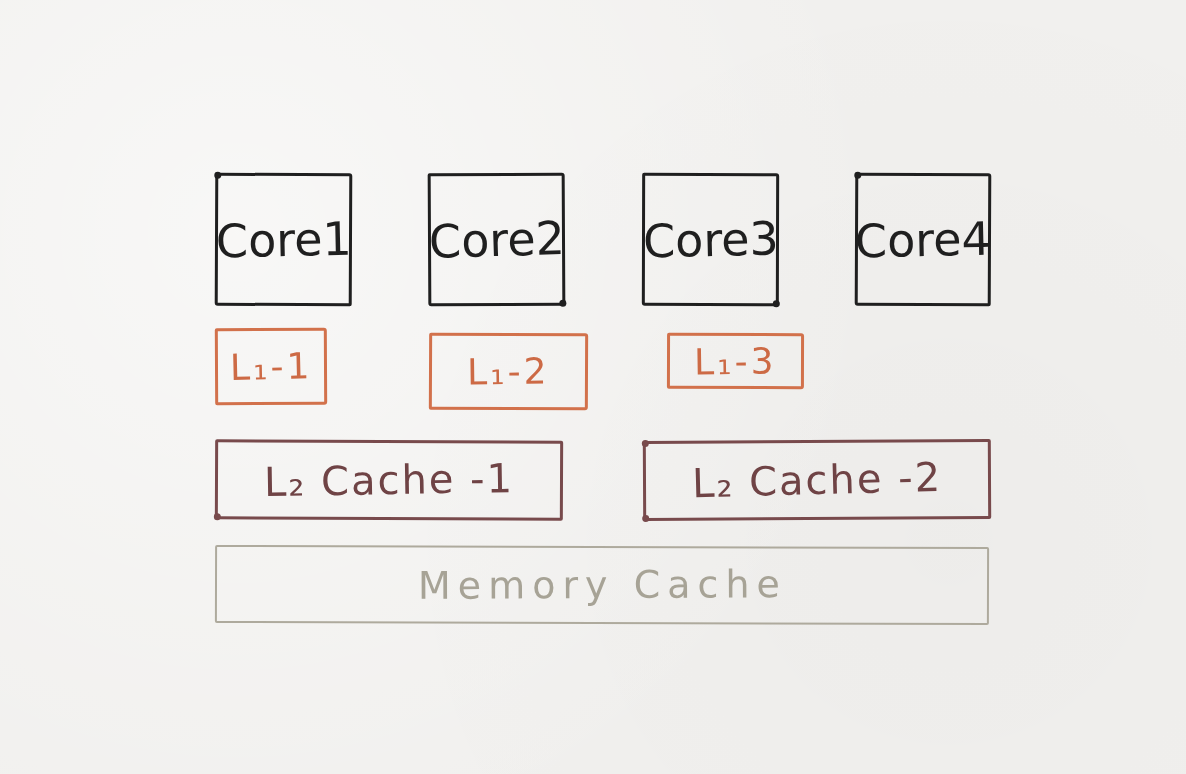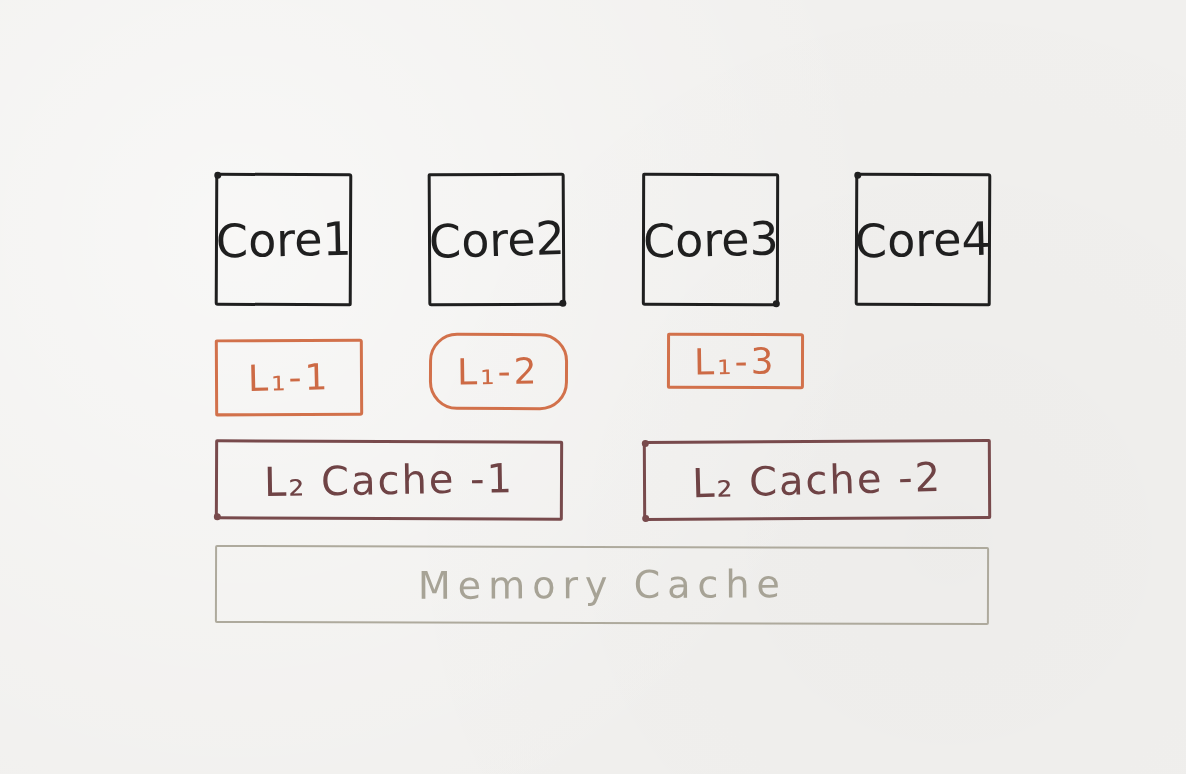--- a/index.html
+++ b/index.html
@@ -74,22 +74,22 @@
   .tilt-a { transform: rotate(0.25deg); }
   .tilt-b { transform: rotate(-0.3deg); }
   .tilt-c { transform: rotate(0.15deg); }
 
   
   #core1 { left: 215px; top: 173px; width: 137px; height: 133px; }
   #core2 { left: 428px; top: 173px; width: 137px; height: 133px; }
   #core3 { left: 642px; top: 173px; width: 137px; height: 133px; }
   #core4 { left: 855px; top: 173px; width: 136px; height: 133px; }
 
-  #l1-1 { left: 215px; top: 339px; width: 148px; height: 77px; }
-  #l1-2 { left: 429px; top: 333px; width: 139px; height: 77px; border-radius: 28px; }
+  #l1-1 { left: 215px; top: 328px; width: 112px; height: 77px; }
+  #l1-2 { left: 429px; top: 333px; width: 159px; height: 77px; }
   #l1-3 { left: 667px; top: 333px; width: 137px; height: 56px; }
   #l1-4 { left: 856px; top: 333px; width: 136px; height: 77px; }
 
   #l2-1 { left: 215px; top: 440px; width: 348px; height: 80px; }
   #l2-2 { left: 643px; top: 440px; width: 348px; height: 80px; }
 
   #memory { left: 215px; top: 546px; width: 774px; height: 78px; }
 
   
   .blob {

